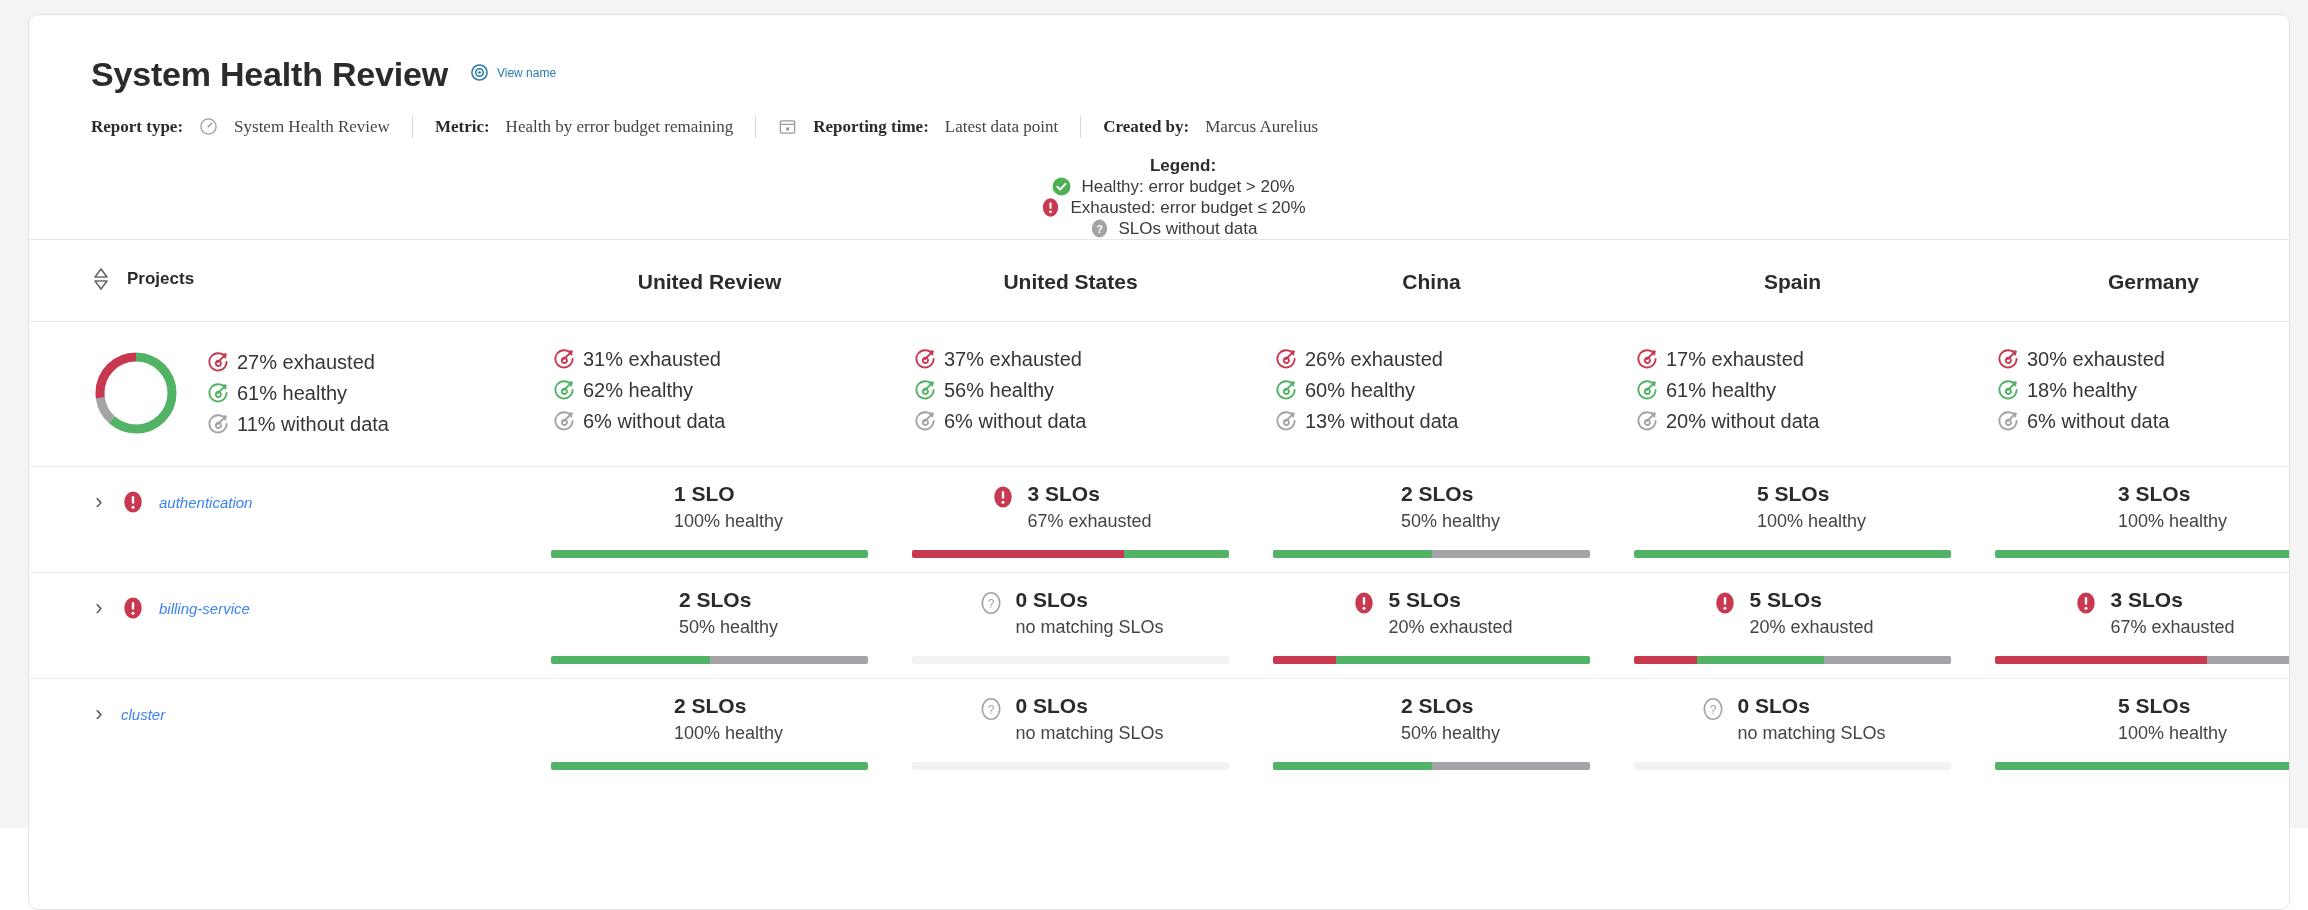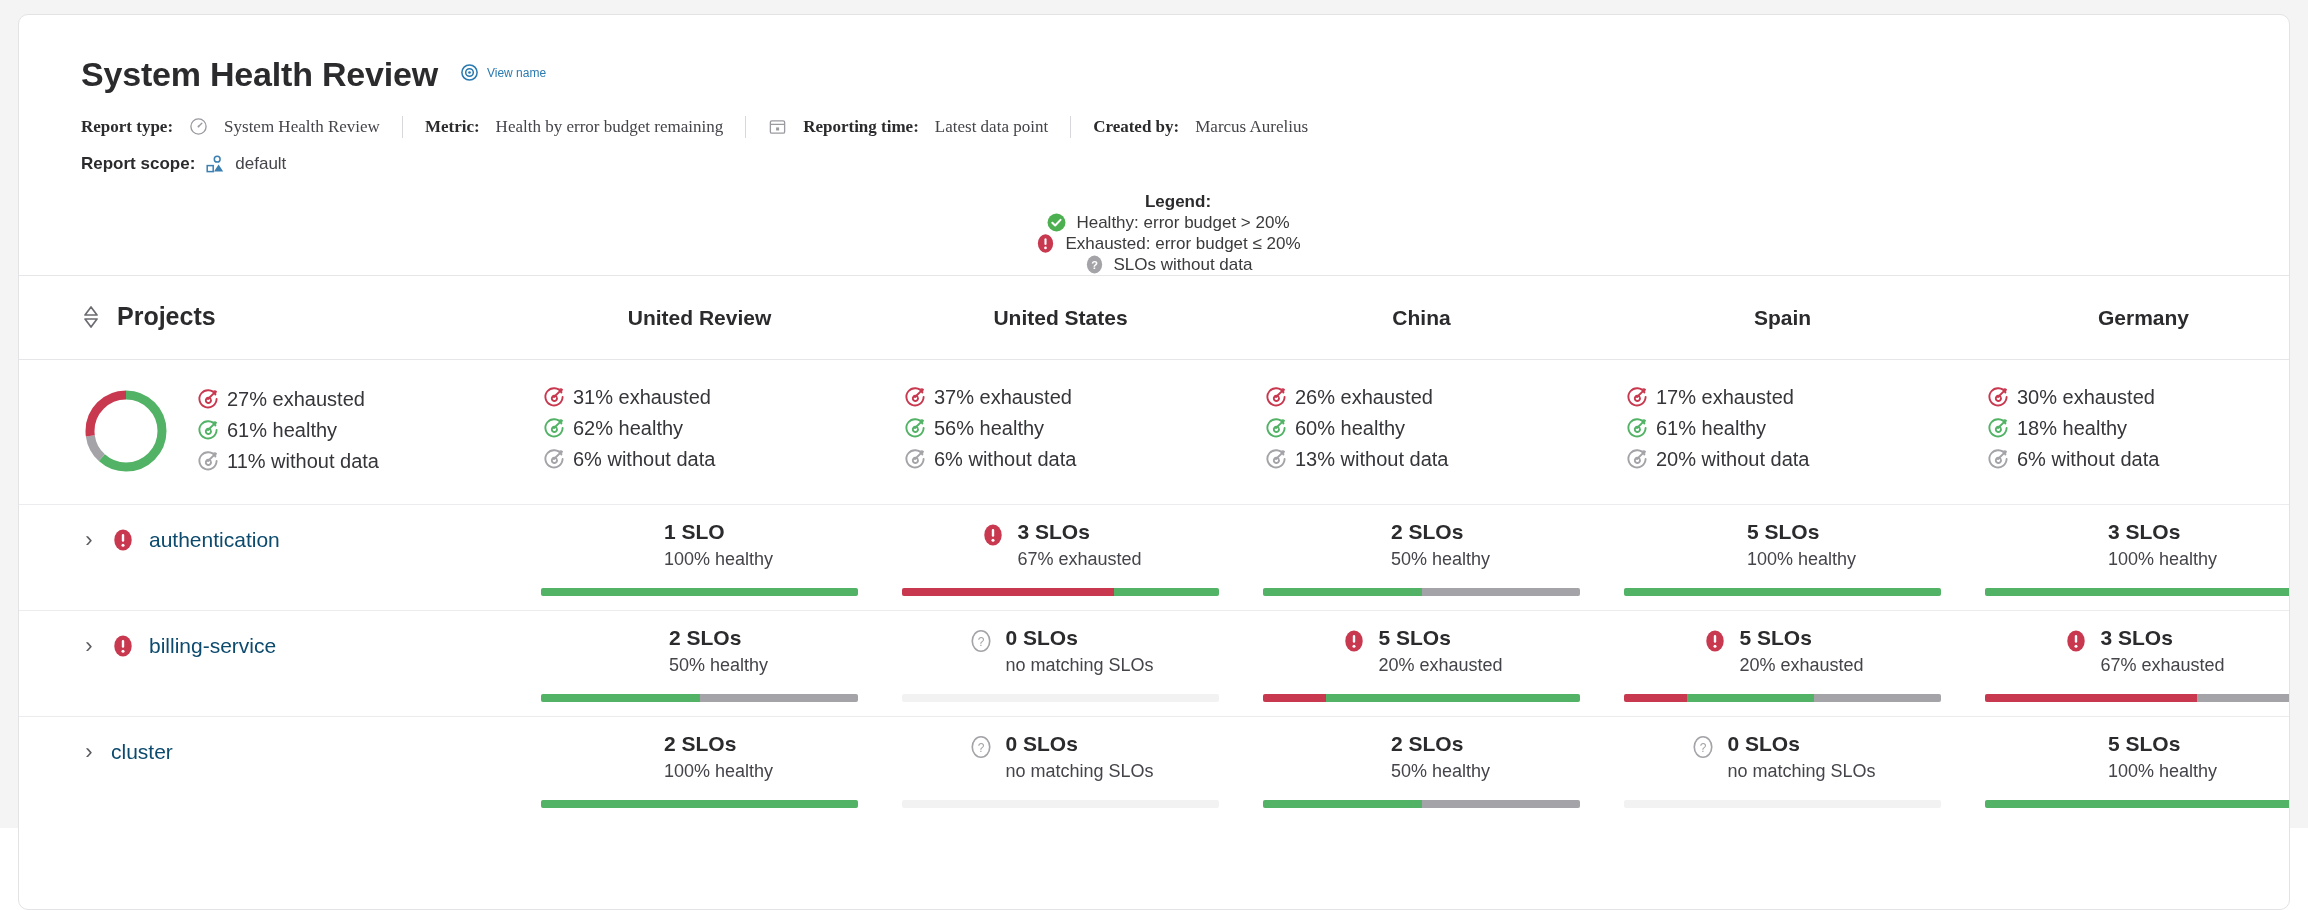--- a/index.html
+++ b/index.html
@@ -13,21 +13,21 @@
     width: 2308px;
     height: 910px;
     overflow: hidden;
   }
 
   .page {
     position: relative;
     width: 2308px;
     height: 828px;
     box-sizing: border-box;
-    padding: 14px 18px 0 18px;
+    padding: 14px 18px 0 28px;
     background: #f4f4f5;
   }
 
   .card {
     position: relative;
     width: 100%;
     height: 896px;
     box-sizing: border-box;
     background: #ffffff;
     border: 1px solid #e3e3e6;
@@ -132,21 +132,21 @@
   .th-projects {
     text-align: left !important;
     padding-left: 62px !important;
   }
   .projects-head {
     display: inline-flex;
     align-items: center;
     gap: 16px;
     cursor: pointer;
   }
-  .projects-head .label { font-size: 25px; font-weight: 600; }
+  .projects-head .label { font-size: 17px; font-weight: 600; }
 
   .col-proj { width: 500px; }
   .col-data { width: 361px; }
 
   
   .summary-row td {
     padding: 26px 0 28px 0;
     vertical-align: top;
     border-bottom: 1px solid #ececef;
   }
@@ -186,21 +186,21 @@
   }
   .chev {
     color: #5b5b61;
     font-size: 22px;
     line-height: 1;
     cursor: pointer;
     user-select: none;
     width: 16px;
     text-align: center;
   }
-  .proj-name { font-size: 21px; color: #0c4a6e; }
+  .proj-name { font-size: 15px; color: #3b82f6; font-style: italic; }
 
   .cell {
     position: relative;
     height: 105px;
   }
   .cell-inner {
     display: flex;
     align-items: flex-start;
     justify-content: center;
     gap: 12px;
@@ -288,31 +288,20 @@
           <span class="meta-label">Reporting time:</span>
           <span class="meta-value">Latest data point</span>
         </div>
         <div class="meta-sep"></div>
         <div class="meta-item">
           <span class="meta-label">Created by:</span>
           <span class="meta-value">Marcus Aurelius</span>
         </div>
       </div>
 
-      <div class="scope-row">
-        <span class="meta-label">Report scope:</span>
-        <span class="icon">
-          <svg width="20" height="20" viewBox="0 0 20 20">
-            <circle cx="12.2" cy="5.2" r="2.9" fill="none" stroke="#3c7fb1" stroke-width="1.5"></circle>
-            <rect x="2.2" y="11.6" width="6" height="6" fill="none" stroke="#3c7fb1" stroke-width="1.5"></rect>
-            <polygon points="13.6,10.6 18.2,17.6 9,17.6" fill="#3c7fb1"></polygon>
-          </svg>
-        </span>
-        <span class="meta-value">default</span>
-      </div>
 
       <div class="legend-row">
         <span class="meta-label">Legend:</span>
 
         <div class="legend-item">
           <span class="icon">
             <svg width="21" height="21" viewBox="0 0 22 22">
               <circle cx="11" cy="11" r="9.4" fill="#4caf50"></circle>
               <path d="M6.6 11.2 L9.6 14.2 L15.2 8.2" fill="none" stroke="#fff" stroke-width="2.1" stroke-linecap="round" stroke-linejoin="round"></path>
             </svg>

